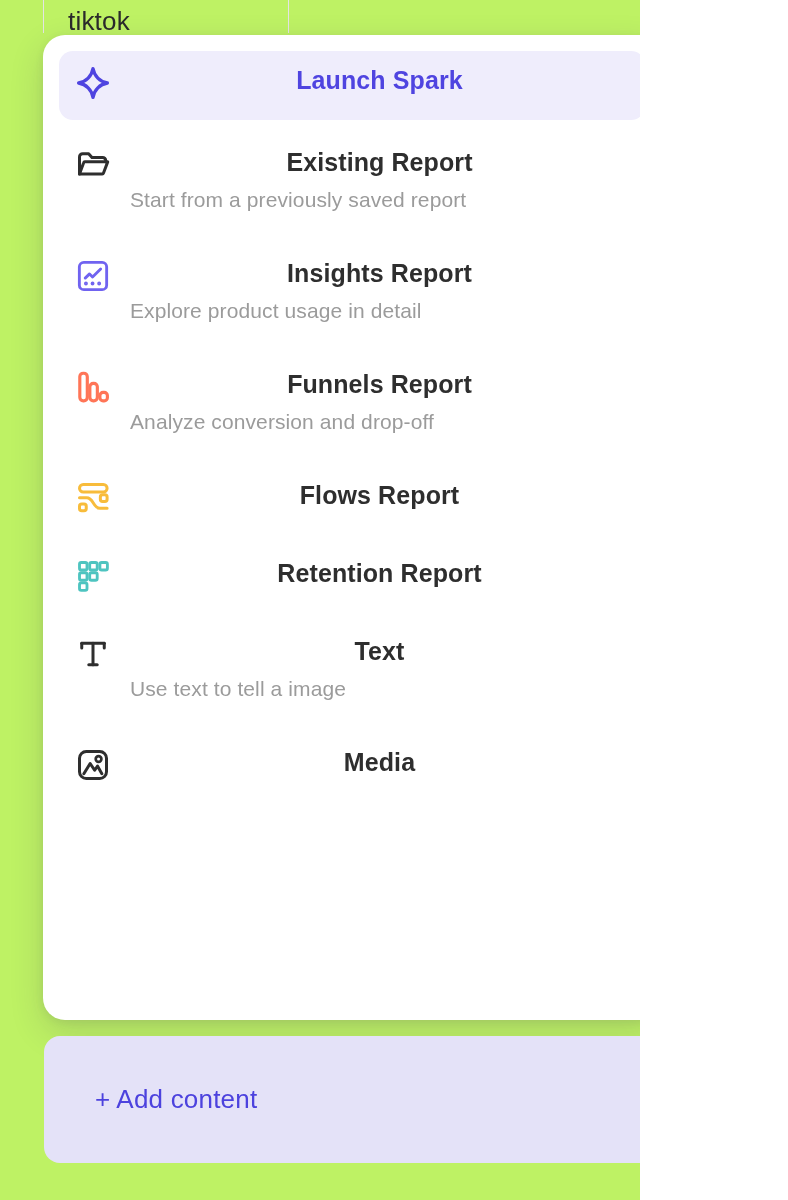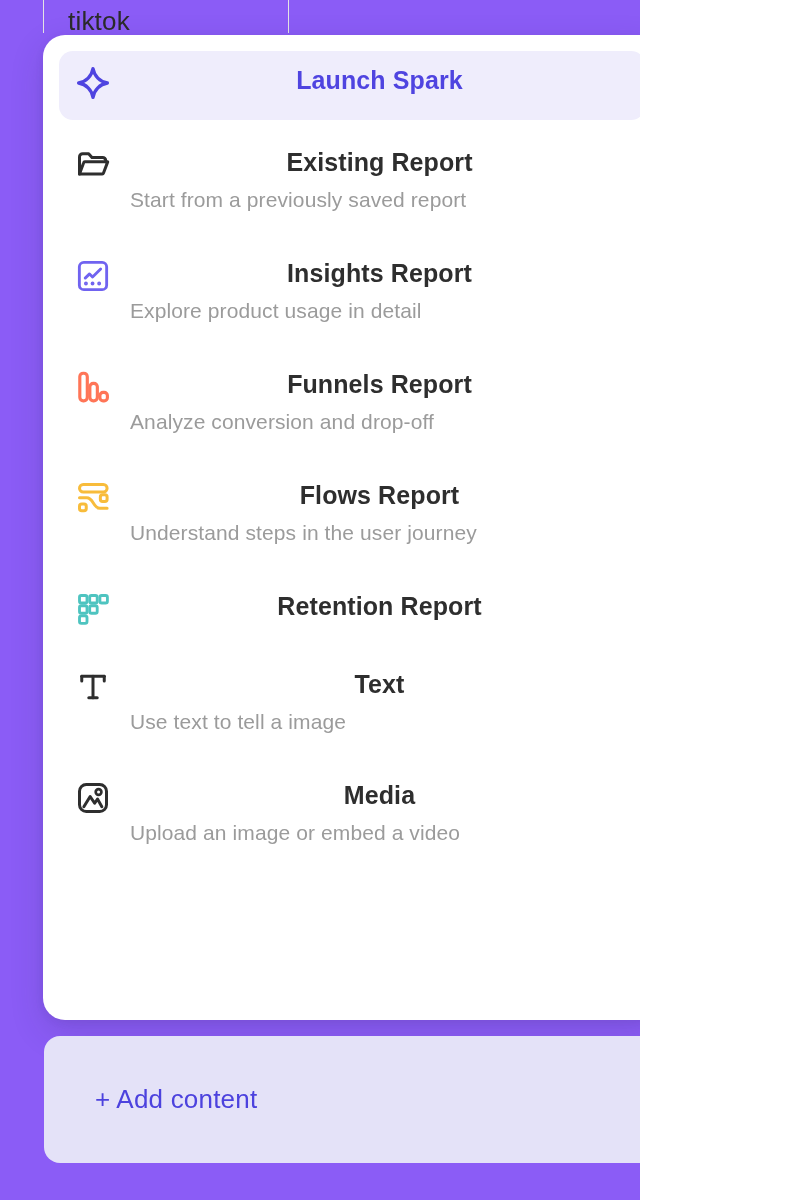--- a/index.html
+++ b/index.html
@@ -1,21 +1,21 @@
 <!DOCTYPE html>
 <html><head>
 <meta charset="utf-8">
 <style>
   html,body{margin:0;padding:0;}
   body{
     width:788px;height:1200px;overflow:hidden;
     font-family:"Liberation Sans","DejaVu Sans",sans-serif;
     background:#ffffff;
   }
-  .screen{position:relative;width:640px;height:1200px;background:#8b5cf6;overflow:hidden;}
+  .screen{position:relative;width:640px;height:1200px;background:#bef264;overflow:hidden;}
 
   
   .bg-cell-label{
     position:absolute;left:68px;top:6px;
     font-size:26px;color:#2b2b2b;letter-spacing:.2px;
   }
   .bg-vline{position:absolute;top:0;width:1px;height:33px;background:#e4e4e4;}
   .bg-vline.v1{left:43px;}
   .bg-vline.v2{left:288px;}
   .bg-hline{position:absolute;height:1px;background:#e7e7e7;left:360px;right:0;}
@@ -132,21 +132,20 @@
       <span class="mi-icon">
         <svg viewBox="0 0 24 24" fill="none" stroke="#f8bc3b" stroke-width="2" stroke-linecap="round" stroke-linejoin="round">
           <rect x="3" y="3" width="18.4" height="5" rx="2.5"></rect>
           <rect x="16.9" y="9.8" width="4.5" height="4.5" rx="1.5"></rect>
           <rect x="3" y="16" width="4.5" height="4.5" rx="1.5"></rect>
           <path d="M3 11.9 H7.8 C12.4 11.9 12 18.9 16.6 18.9 H21.4"></path>
         </svg>
       </span>
       <span class="mi-text">
         <div class="mi-title">Flows Report</div>
-        <div class="mi-desc">Understand steps in the user journey</div>
       </span>
     </div>
 
     <div class="menu-item">
       <span class="mi-icon">
         <svg viewBox="0 0 24 24" fill="none" stroke="#4ec4c0" stroke-width="1.9" stroke-linejoin="round">
           <rect x="3" y="3" width="5" height="5" rx="1.2"></rect>
           <rect x="9.8" y="3" width="5" height="5" rx="1.2"></rect>
           <rect x="16.6" y="3" width="5" height="5" rx="1.2"></rect>
           <rect x="3" y="9.8" width="5" height="5" rx="1.2"></rect>
@@ -178,21 +177,20 @@
     <div class="menu-item">
       <span class="mi-icon">
         <svg viewBox="0 0 24 24" fill="none" stroke="#2e2e2e" stroke-width="2" stroke-linecap="round" stroke-linejoin="round">
           <rect x="3" y="3" width="18" height="18" rx="4.5"></rect>
           <circle cx="15.7" cy="8" r="1.9" stroke-width="1.8"></circle>
           <path d="M5.9 17.8 L10.1 11 L13.1 15.5 L15 12.7 L17.9 17.8"></path>
         </svg>
       </span>
       <span class="mi-text">
         <div class="mi-title">Media</div>
-        <div class="mi-desc">Upload an image or embed a video</div>
       </span>
     </div>
 
   </div>
 
   <div class="add-content">
     <span class="add-content-label">+ Add content</span>
   </div>
 
 </div>

